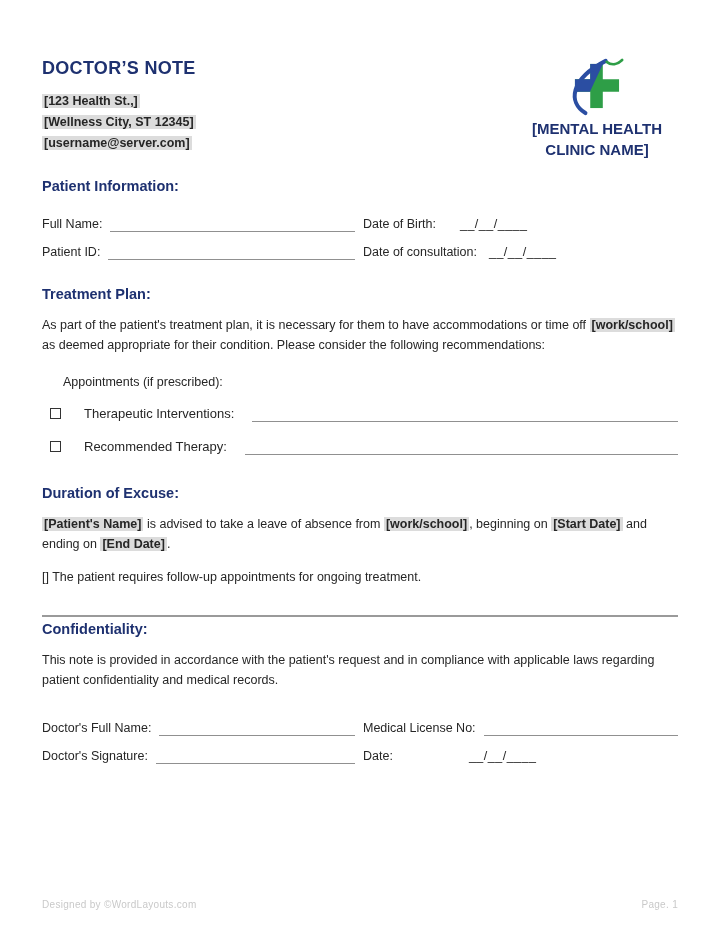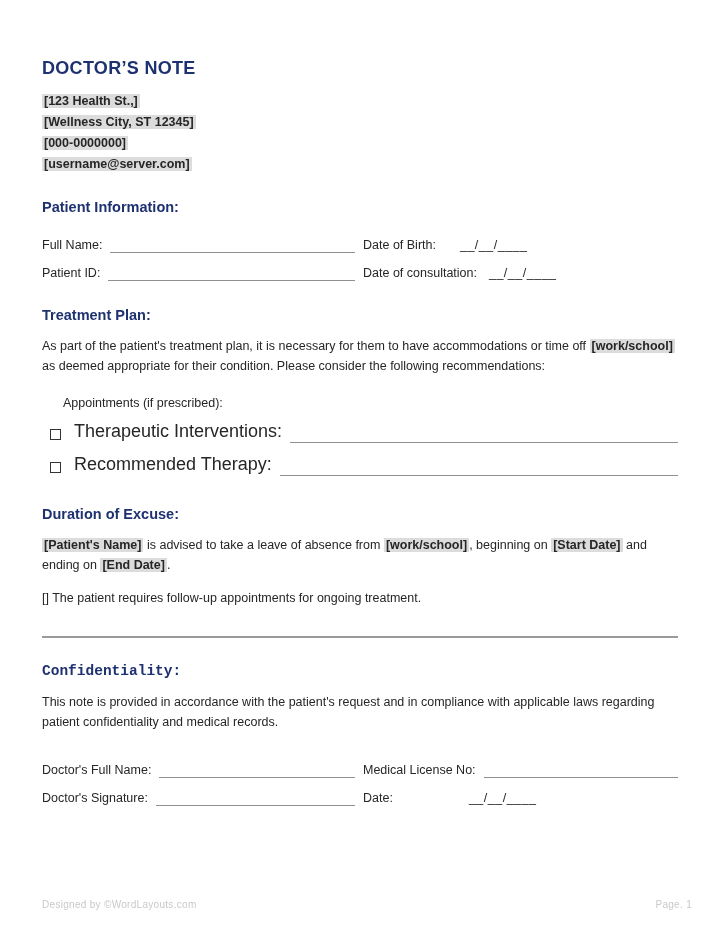--- a/index.html
+++ b/index.html
@@ -28,59 +28,77 @@
   .logo-name{margin-top:2px;color:var(--heading);font-weight:bold;font-size:15px;line-height:21px;}
 
   
   h2.sec{color:var(--heading);font-size:14.5px;font-weight:bold;}
   .para{font-size:12.5px;line-height:20px;}
   .sec-pi{margin-top:24px;}
   .sec-diag{margin-top:26px;}
   .sec-tp{margin-top:26px;}
   .sec-dur{margin-top:30px;}
   .sec-fu{margin-top:28px;}
-  .sec-conf{margin-top:25px;font-family:Liberation Mono, monospace;}
+  .sec-conf{margin-top:4px;}
   .after-h{margin-top:13px;}
 
   
   .row{display:flex;height:28px;margin-top:0;font-size:12.5px;}
   .rows{margin-top:10px;}
   .row-left{width:313px;display:flex;align-items:flex-end;}
   .row-right{flex:1;margin-left:8px;display:flex;align-items:flex-end;}
   .lbl{white-space:nowrap;padding-bottom:1px;}
   .fill-line{flex:1;border-bottom:1px solid var(--line);height:15px;margin-left:8px;}
   .date-val{margin-left:24px;padding-bottom:1px;letter-spacing:.5px;white-space:nowrap;}
   .date-val.tight{margin-left:12px;}
 
   
   .meds{margin-top:20px;padding-left:21px;font-size:12.5px;}
-  .check-row{display:flex;align-items:flex-end;height:27px;margin-top:6px;font-size:18px;}
+  .check-row{display:flex;align-items:flex-end;height:27px;margin-top:6px;font-size:13px;gap:10px;}
   .checkbox{width:11px;height:11px;border:1.4px solid #333;margin:0 13px 3px 8px;flex:none;}
 
   .divider{border:none;border-top:2px solid var(--divider);margin-top:28px;}
 
   .sig-rows{margin-top:18px;}
   .sig-rows .row-left{width:313px;}
 
-  .footer{position:absolute;left:42px;right:28px;bottom:22px;display:flex;justify-content:space-between;font-size:10px;color:var(--footer);letter-spacing:.3px;}
+  .footer{position:absolute;left:42px;right:42px;bottom:22px;display:flex;justify-content:space-between;font-size:10px;color:var(--footer);letter-spacing:.3px;}
 </style>
 </head>
 <body>
 
 <div class="page">
 
   <div class="hdr">
     <h1 class="title">DOCTOR’S NOTE</h1>
     <div class="address">
       <div class="line"><span class="hl">[123 Health St.,]</span></div>
       <div class="line"><span class="hl">[Wellness City, ST 12345]</span></div>
-      <div class="line"><span class="hl">[000-0000000]</span></div>
       <div class="line"><span class="hl">[username@server.com]</span></div>
     </div>
 
+    <div class="logo">
+      <svg viewBox="0 0 64 60" aria-hidden="true">
+        <defs>
+          <clipPath id="crossClip">
+            <path d="M25 6 h13 v16 h17 v13 h-17 v17 h-13 v-17 h-16 v-13 h16 z"></path>
+          </clipPath>
+        </defs>
+        <g clip-path="url(#crossClip)">
+          <rect x="0" y="0" width="64" height="60" fill="#2e9e47"></rect>
+          <polygon points="0,0 41,0 13,60 0,60" fill="#2b4ea2"></polygon>
+        </g>
+        <path d="M20 57 C 2 46, 4 22, 41 3" stroke="#2b4ea2" stroke-width="4.2" fill="none" stroke-linecap="round"></path>
+        <path d="M42 4 C 47 8, 53 7, 58 2" stroke="#2e9e47" stroke-width="2.8" fill="none" stroke-linecap="round"></path>
+      </svg>
+      <div class="logo-name">
+        <span>[MENTAL HEALTH</span><br>
+        <span>CLINIC NAME]</span>
+      </div>
+    </div>
   </div>
 
   <h2 class="sec sec-pi">Patient Information:</h2>
   <div class="rows">
     <div class="row">
       <div class="row-left">
         <span class="lbl">Full Name:</span>
         <span class="fill-line"></span>
       </div>
       <div class="row-right">

